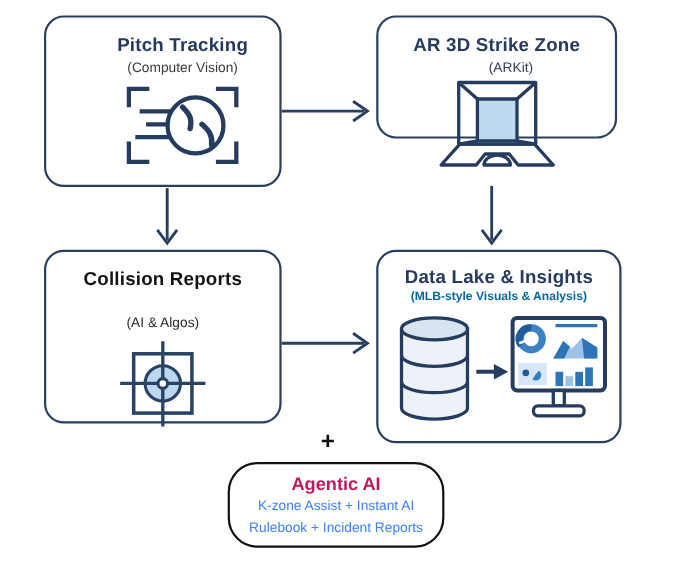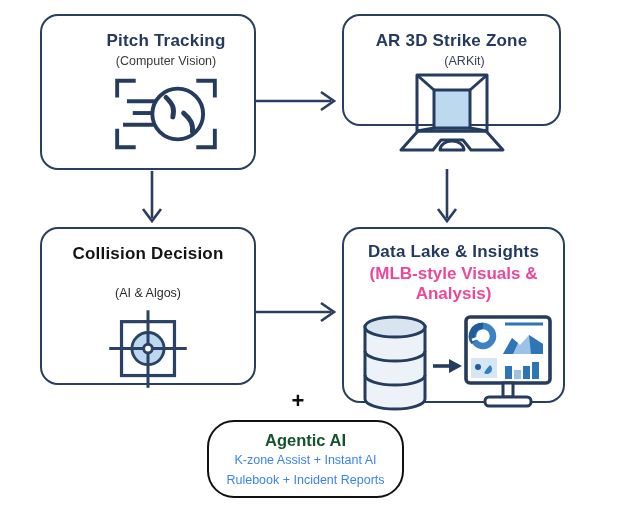--- a/index.html
+++ b/index.html
@@ -13,34 +13,34 @@
   }
   #node-pitch   {left:40px;  top:14px;  width:216px; height:156px;padding-left:36px;}
   #node-ar      {left:342px; top:14px;  width:219px; height:112px;}
   #node-collision{left:40px; top:227px; width:216px; height:158px;}
   #node-datalake{left:342px; top:227px; width:223px; height:176px;}
   .node-title{font-weight:bold;font-size:17px;color:#243A5E;margin-top:15px;letter-spacing:.2px;}
   .node-sub{font-size:12.5px;color:#3A3A3A;margin-top:3px;}
   #node-collision .node-title{color:#131313;}
   #node-collision .node-sub{color:#2b2b2b;margin-top:22px;}
   #node-datalake .node-title{margin-top:13px;}
-  #node-datalake .node-sub{color:#ec4899;font-weight:bold;font-size:17px;margin-top:2px;}
+  #node-datalake .node-sub{color:#0369a1;font-weight:bold;font-size:11px;margin-top:2px;}
   #node-ar .node-sub{color:#33415e;padding-left:26px;}
   .icon-wrap{display:flex;justify-content:center;align-items:flex-start;}
   .arrows{position:absolute;left:0;top:0;pointer-events:none;}
   .plus{
     position:absolute;left:283px;top:388px;width:30px;text-align:center;
     font-size:22px;font-weight:bold;color:#0e0e0e;
   }
   .pill{
     position:absolute;left:207px;top:420px;width:197px;height:78px;
     background:#fff;border:2.5px solid #111;border-radius:27px;
     text-align:center;box-sizing:border-box;
   }
-  .pill-title{font-weight:bold;font-size:16.5px;color:#14532d;margin-top:9px;}
+  .pill-title{font-weight:bold;font-size:16.5px;color:#be185d;margin-top:9px;}
   .pill-line{font-size:12.5px;color:#3b82f6;line-height:1.5;margin-top:1px;}
 </style>
 </head>
 <body>
 
 <div class="canvas">
 
   <svg class="arrows" width="620" height="531" viewBox="0 0 620 531">
     <g stroke="#2A3F5F" stroke-width="2.6" fill="none">
       <g>
@@ -98,21 +98,21 @@
           <path d="M20,61 L37,58"></path>
           <path d="M90,61 L73,58"></path>
           <path d="M4,80 L21,61 H89 L106,80 H74 L66,70 H44 L36,80 Z"></path>
           <path d="M43,80 a12,9 0 0 1 24,0 Z"></path>
         </g>
       </svg>
     </div>
   </div>
 
   <div class="node" id="node-collision">
-    <div class="node-title">Collision Decision</div>
+    <div class="node-title">Collision Reports</div>
     <div class="node-sub">(AI &amp; Algos)</div>
     <div class="icon-wrap" style="margin-top:6px;">
       <svg width="104" height="88" viewBox="0 0 110 92">
         <rect x="27" y="16" width="56" height="57" fill="#ffffff" stroke="#2A4264" stroke-width="3.4"></rect>
         <circle cx="55" cy="44.5" r="17" fill="#BDD7EE" stroke="#2A4264" stroke-width="3"></circle>
         <g stroke="#2A4264" stroke-width="3.2" fill="none">
           <path d="M14,44.5 H96"></path>
           <path d="M55,4 V86"></path>
         </g>
         <circle cx="55" cy="44.5" r="4.6" fill="#ffffff" stroke="#2A4264" stroke-width="3"></circle>

